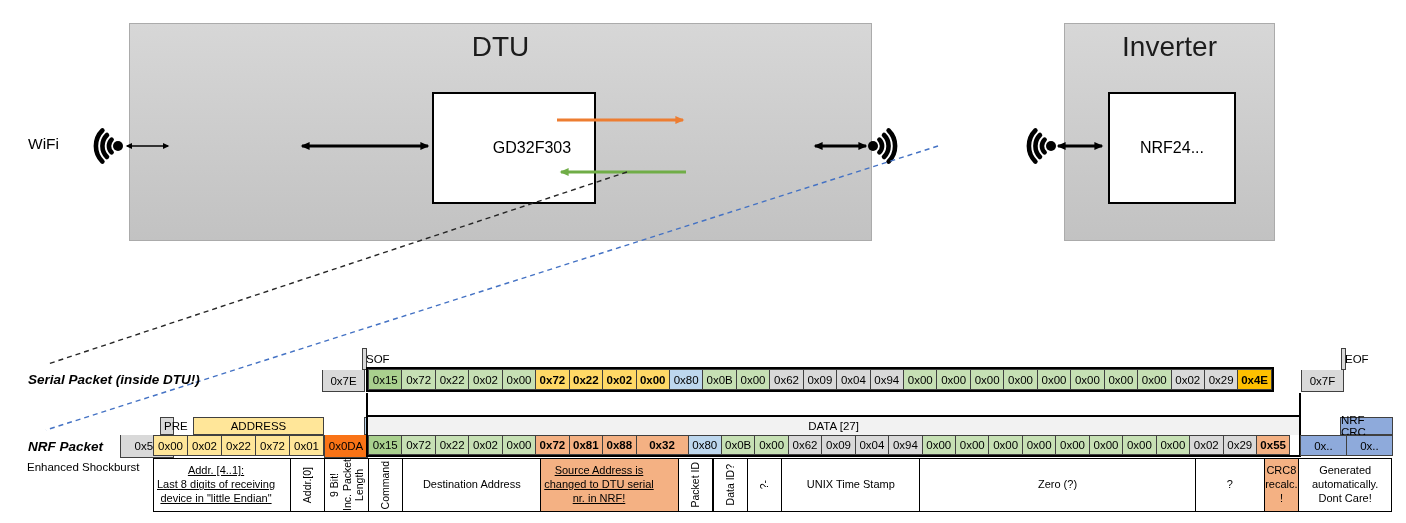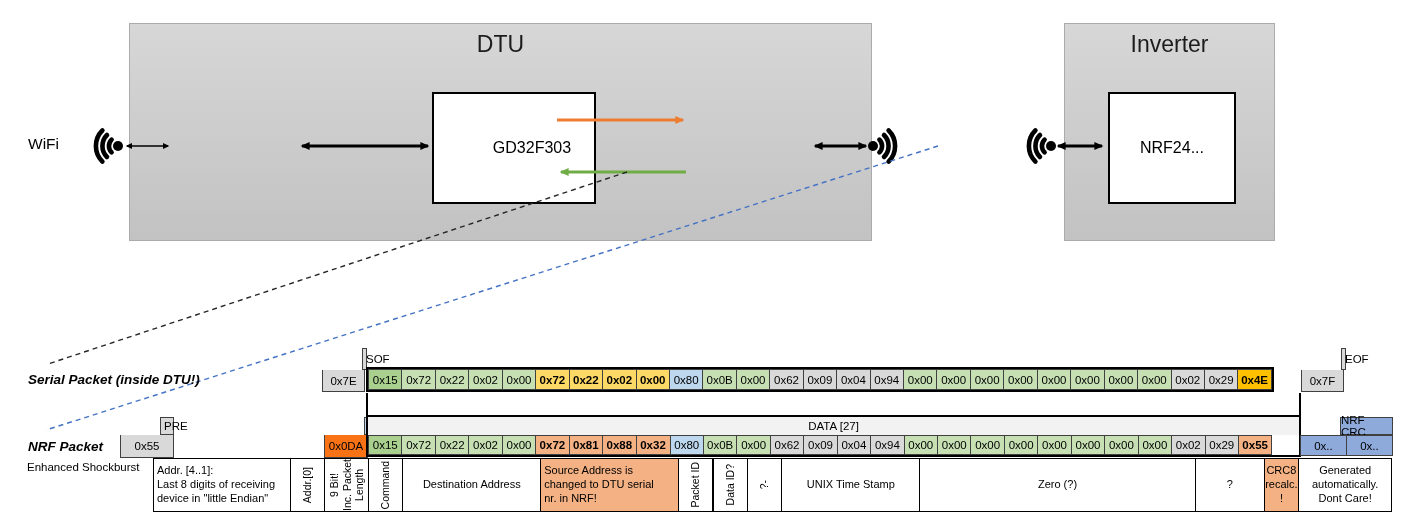--- a/index.html
+++ b/index.html
@@ -2,21 +2,21 @@
 <html><head>
 <meta charset="utf-8">
 <style>
   html,body{margin:0;padding:0;background:#fff;}
   body{width:1406px;height:523px;position:relative;overflow:hidden;
        font-family:"Liberation Sans",sans-serif;color:#000;}
   
   #stage{position:absolute;inset:0;}
   .graybox{position:absolute;background:linear-gradient(180deg,#d7d7d7,#c2c2c2);
            border:1px solid #ababab;}
-  .gtitle{text-align:center;font-size:23px;margin-top:7px;color:#1c1c1c;}
+  .gtitle{text-align:center;font-size:28px;margin-top:7px;color:#1c1c1c;}
   #dtu-box{left:129px;top:23px;width:741px;height:216px;}
   #inverter-box{left:1064px;top:23px;width:209px;height:216px;}
   .node{position:absolute;top:92px;width:124px;height:108px;background:#fff;
         border:2.5px solid #000;display:flex;align-items:center;justify-content:center;
         font-size:16px;z-index:2;}
   #node-esp{left:173px;} #node-gd{left:432px;padding-left:36px;} #node-nrf{left:688px;} #node-invnrf{left:1108px;}
   #wifi-label{position:absolute;left:28px;top:135px;font-size:15.5px;text-align:center;}
   #overlay{position:absolute;left:0;top:0;z-index:3;pointer-events:none;}
   
   #packets{position:absolute;left:0;top:345px;width:1406px;height:178px;z-index:4;}
@@ -32,21 +32,21 @@
   table.cells{border-collapse:collapse;table-layout:fixed;}
   table.cells td{box-sizing:border-box;border:1px solid #404040;font-size:11.5px;
         text-align:center;padding:0;overflow:hidden;white-space:nowrap;}
   .group{position:absolute;border:2px solid #000;background:#fff;}
   #nrf-data-header{height:18px;display:flex;align-items:center;justify-content:center;
         font-size:11.5px;}
   .connector{position:absolute;width:2px;background:#000;}
   .ann{position:absolute;box-sizing:border-box;border:1px solid #000;background:#fff;
        font-size:11px;line-height:1.25;display:flex;align-items:center;justify-content:center;
        text-align:center;white-space:pre-line;overflow:hidden;}
-  .ann.left{justify-content:flex-start;text-align:left;padding:15px 3px;}
+  .ann.left{justify-content:flex-start;text-align:center;padding:15px 3px;text-decoration:underline;}
   .vert{writing-mode:vertical-rl;transform:rotate(180deg);white-space:pre-line;
         font-size:10.5px;line-height:1.2;text-align:center;display:inline-block;}
 </style>
 </head>
 <body>
 
 <div id="stage">
   <div class="graybox" id="dtu-box">
     <div class="gtitle">DTU</div>
   </div>
@@ -157,38 +157,52 @@
     <div class="hcol" style="left: 1301px; top: 3px; width: 43px; position: absolute;">
       <div class="hcell" style="height: 22px; background: rgb(217, 217, 217);">EOF</div>
       <div class="vcell" style="height: 22px; border-top: none; border-right: 1px solid rgb(64, 64, 64); border-bottom: 1px solid rgb(64, 64, 64); border-left: 1px solid rgb(64, 64, 64); border-image: initial; background: rgb(217, 217, 217); font-size: 11.5px;">0x7F</div>
     </div>
     <div class="connector" style="left: 366px; top: 48px; width: 2px; height: 23px; position: absolute;"></div>
     <div class="connector" style="left: 1299.15px; top: 48px; width: 2px; height: 23px; position: absolute;"></div>
     <div class="hcol" style="left: 120px; top: 72px; width: 54px; position: absolute;">
       <div class="hcell" style="height: 18px; background: rgb(217, 217, 217);">PRE</div>
       <div class="vcell" style="height: 23px; border-top: none; border-right: 1px solid rgb(64, 64, 64); border-bottom: 1px solid rgb(64, 64, 64); border-left: 1px solid rgb(64, 64, 64); border-image: initial; background: rgb(217, 217, 217); font-size: 11.5px;">0x55</div>
     </div>
+    <div class="hcol" style="left: 153px; top: 72px; width: 171px; position: absolute;">
+      <div class="hcell" style="height: 18px; background: rgb(255, 230, 153); justify-content: center; padding-left: 0px;">ADDRESS</div>
+      <table class="cells">
+        <tbody>
+          <tr>
+            <td style="width: 33.2px; height: 20px; background: rgb(255, 230, 153);">0x00</td>
+            <td style="width: 33.2px; height: 20px; background: rgb(255, 230, 153);">0x02</td>
+            <td style="width: 33.2px; height: 20px; background: rgb(255, 230, 153);">0x22</td>
+            <td style="width: 33.2px; height: 20px; background: rgb(255, 230, 153);">0x72</td>
+            <td style="width: 33.2px; height: 20px; background: rgb(255, 230, 153);">0x01</td>
+          </tr>
+        </tbody>
+      </table>
+    </div>
     <div class="hcol" style="left: 324px; top: 72px; width: 44px; position: absolute;">
       <div class="hcell" style="height: 18px; background: rgb(189, 215, 238);">PCF</div>
       <div class="vcell" style="height: 23px; border-top: none; border-right: 1px solid rgb(64, 64, 64); border-bottom: 1px solid rgb(64, 64, 64); border-left: 1px solid rgb(64, 64, 64); border-image: initial; background: #f97316; font-size: 11.5px;">0x0DA</div>
     </div>
     <div class="group" style="left: 366px; top: 70px; position: absolute;">
       <div id="nrf-data-header" style="background: rgb(242, 242, 242); width: 931.15px;">DATA [27]</div>
       <table class="cells">
         <tbody>
           <tr>
             <td style="width: 33.45px; height: 19px; background: rgb(169, 208, 142);">0x15</td>
             <td style="width: 33.45px; height: 19px; background: rgb(198, 224, 180);">0x72</td>
             <td style="width: 33.45px; height: 19px; background: rgb(198, 224, 180);">0x22</td>
             <td style="width: 33.45px; height: 19px; background: rgb(198, 224, 180);">0x02</td>
             <td style="width: 33.45px; height: 19px; background: rgb(198, 224, 180);">0x00</td>
             <td style="width: 33.45px; height: 19px; background: rgb(244, 177, 131); font-weight: bold;">0x72</td>
             <td style="width: 33.45px; height: 19px; background: rgb(244, 177, 131); font-weight: bold;">0x81</td>
             <td style="width: 33.45px; height: 19px; background: rgb(244, 177, 131); font-weight: bold;">0x88</td>
-            <td style="width: 34px; height: 19px; background: rgb(244, 177, 131); font-weight: bold;">0x32</td>
+            <td style="width: 52px; height: 19px; background: rgb(244, 177, 131); font-weight: bold;">0x32</td>
             <td style="width: 33.45px; height: 19px; background: rgb(189, 215, 238);">0x80</td>
             <td style="width: 33.45px; height: 19px; background: rgb(198, 224, 180);">0x0B</td>
             <td style="width: 33.45px; height: 19px; background: rgb(198, 224, 180);">0x00</td>
             <td style="width: 33.45px; height: 19px; background: rgb(217, 217, 217);">0x62</td>
             <td style="width: 33.45px; height: 19px; background: rgb(217, 217, 217);">0x09</td>
             <td style="width: 33.45px; height: 19px; background: rgb(217, 217, 217);">0x04</td>
             <td style="width: 33.45px; height: 19px; background: rgb(217, 217, 217);">0x94</td>
             <td style="width: 33.45px; height: 19px; background: rgb(198, 224, 180);">0x00</td>
             <td style="width: 33.45px; height: 19px; background: rgb(198, 224, 180);">0x00</td>
             <td style="width: 33.45px; height: 19px; background: rgb(198, 224, 180);">0x00</td>

